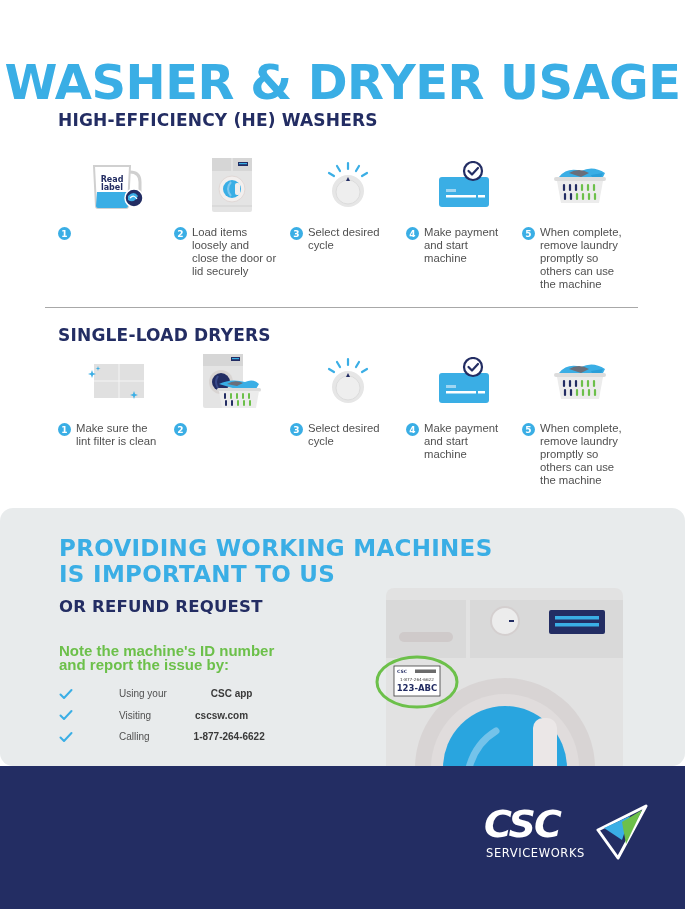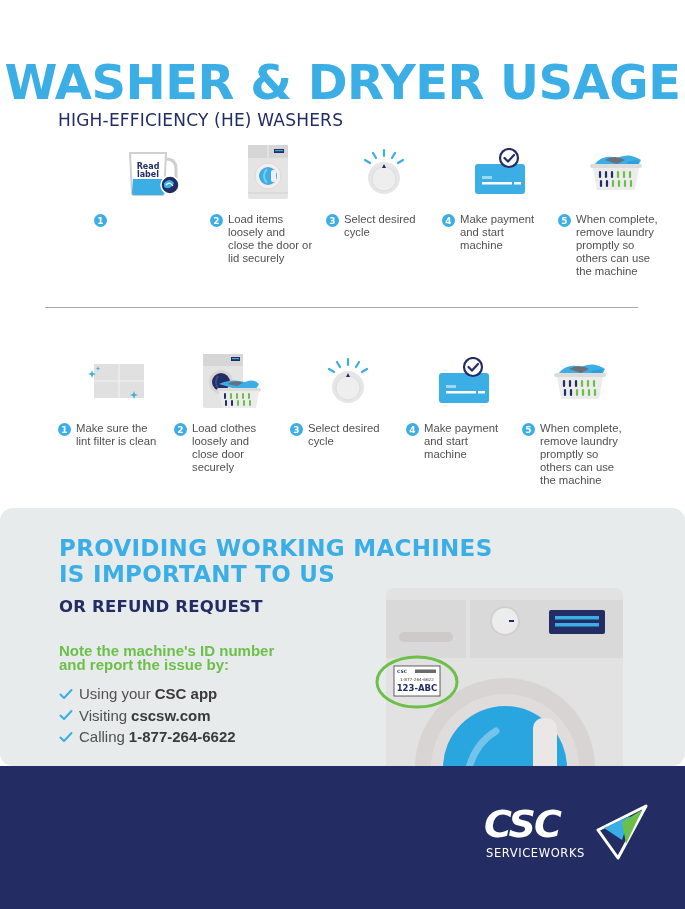--- a/index.html
+++ b/index.html
@@ -8,21 +8,21 @@
 
   .page { position: relative; width: 685px; height: 909px; }
 
   .main-title {
     position: absolute; top: 54px; left: 0; width: 685px; text-align: center;
     font-family: "DejaVu Sans", sans-serif; font-weight: bold; font-size: 48px;
     color: #3aaee5; letter-spacing: -0.5px;
   }
   .section-title {
     position: absolute; left: 58px;
-    font-family: "DejaVu Sans", sans-serif; font-weight: normal; font-size: 17px;
+    font-family: "DejaVu Sans", sans-serif; font-weight: bold; font-size: 17px;
     color: #232d63; letter-spacing: 0.2px;
   }
   .steps { position: absolute; left: 58px; width: 580px; display: flex; }
   .step { width: 116.5px; position: relative; }
   .step-icon { height: 58px; width: 100%; display: flex; justify-content: center; align-items: center; }
   .step-icon svg { display: block; }
   .step-text { display: flex; margin-top: 12px; }
   .step-num {
     flex: 0 0 auto; width: 13px; height: 13px; border-radius: 50%;
     background: #3aaee5; color: #fff; font-size: 9px; font-weight: bold;
@@ -42,21 +42,21 @@
   .gray-sub {
     position: absolute; left: 59px; top: 90px;
     font-family: "DejaVu Sans", sans-serif; font-weight: bold; font-size: 16.5px; line-height: 18.5px;
     color: #232d63; letter-spacing: 0.2px;
   }
   .gray-note {
     position: absolute; left: 59px; top: 136px;
     font-weight: bold; font-size: 15px; line-height: 14px; color: #6cc04a;
   }
   .report-list { position: absolute; left: 59px; top: 175px; list-style: none; }
-  .report-list li { display: flex; align-items: center; height: 21.5px; font-size: 15px; color: #505050; }
+  .report-list li { display: flex; align-items: center; height: 21.5px; font-size: 10px; color: #505050; gap: 40px; }
   .report-list li .check { width: 14px; height: 12px; margin-right: 6px; }
   .report-list li b { color: #3a3a3a; margin-left: 4px; }
 
   .machine { position: absolute; left: 386px; top: 80px; width: 237px; height: 200px; text-align: right; }
 
   .footer { position: absolute; top: 766px; left: 0; width: 685px; height: 143px; background: #232d63; }
   .logo { position: absolute; left: 484px; top: 38px; width: 165px; height: 60px; }
   .logo-csc {
     position: absolute; left: 0; top: 0;
     font-family: "DejaVu Sans", sans-serif; font-weight: bold; font-style: italic; font-size: 38px;
@@ -70,21 +70,21 @@
 </style>
 </head>
 <body>
 
 <div class="page">
 
   <h1 class="main-title">WASHER &amp; DRYER USAGE</h1>
 
   <h2 class="section-title" style="top:110px;">HIGH-EFFICIENCY (HE) WASHERS</h2>
 
-  <div class="steps" style="top:143px;margin-left:36px;">
+  <div class="steps" style="top:156px;">
 
     <div class="step">
       <div class="step-icon">
         <svg width="56" height="54" viewBox="0 0 56 54">
           <path d="M6 8 L42 8 L40 48 Q40 50 38 50 L10 50 Q8 50 8 48 Z" fill="#fff" stroke="#d0d0d0" stroke-width="2"></path>
           <path d="M42 14 Q52 14 52 24 L52 34 Q52 40 44 40" fill="none" stroke="#d0d0d0" stroke-width="3"></path>
           <path d="M9 34 L41 34 L40 48 Q40 50 38 50 L10 50 Q8 50 8 48 Z" fill="#3aaee5"></path>
           <text x="24" y="24" text-anchor="middle" font-family="DejaVu Sans, sans-serif" font-weight="bold" font-size="8" fill="#232d63">Read</text>
           <text x="24" y="32" text-anchor="middle" font-family="DejaVu Sans, sans-serif" font-weight="bold" font-size="8" fill="#232d63">label</text>
           <circle cx="46" cy="40" r="9" fill="#232d63" stroke="#fff" stroke-width="1.5"></circle>
@@ -182,20 +182,21 @@
       </div>
       <div class="step-text">
         <span class="step-num">5</span>
         <span class="step-desc">When complete, remove laundry promptly so others can use the machine</span>
       </div>
     </div>
   </div>
 
   <div class="divider"></div>
 
+  <h2 class="section-title" style="top:325px;">SINGLE-LOAD DRYERS</h2>
 
   <div class="steps" style="top:352px;">
 
     <div class="step">
       <div class="step-icon">
         <svg width="60" height="44" viewBox="0 0 60 44">
           <rect x="8" y="5" width="50" height="34" fill="#e0e0e0"></rect>
           <line x1="33" y1="5" x2="33" y2="39" stroke="#f4f4f4" stroke-width="1"></line>
           <line x1="8" y1="22" x2="58" y2="22" stroke="#f4f4f4" stroke-width="1"></line>
           <g fill="#3aaee5">
@@ -234,21 +235,20 @@
             <line x1="25" y1="49" x2="25" y2="53" stroke="#232d63"></line>
             <line x1="31" y1="49" x2="31" y2="53" stroke="#232d63"></line>
             <line x1="37" y1="49" x2="37" y2="53" stroke="#6cc04a"></line>
             <line x1="43" y1="49" x2="43" y2="53" stroke="#6cc04a"></line>
             <line x1="49" y1="49" x2="49" y2="53" stroke="#6cc04a"></line>
           </g>
         </svg>
       </div>
       <div class="step-text">
         <span class="step-num">2</span>
-        <span class="step-desc">Load clothes loosely and close door securely</span>
       </div>
     </div>
 
     <div class="step">
       <div class="step-icon">
         <svg width="46" height="48" viewBox="0 0 46 48">
           <g stroke="#3aaee5" stroke-width="2.2" stroke-linecap="round">
             <line x1="4" y1="12" x2="9" y2="15"></line>
             <line x1="12" y1="5" x2="15" y2="10"></line>
             <line x1="23" y1="2" x2="23" y2="8"></line>

